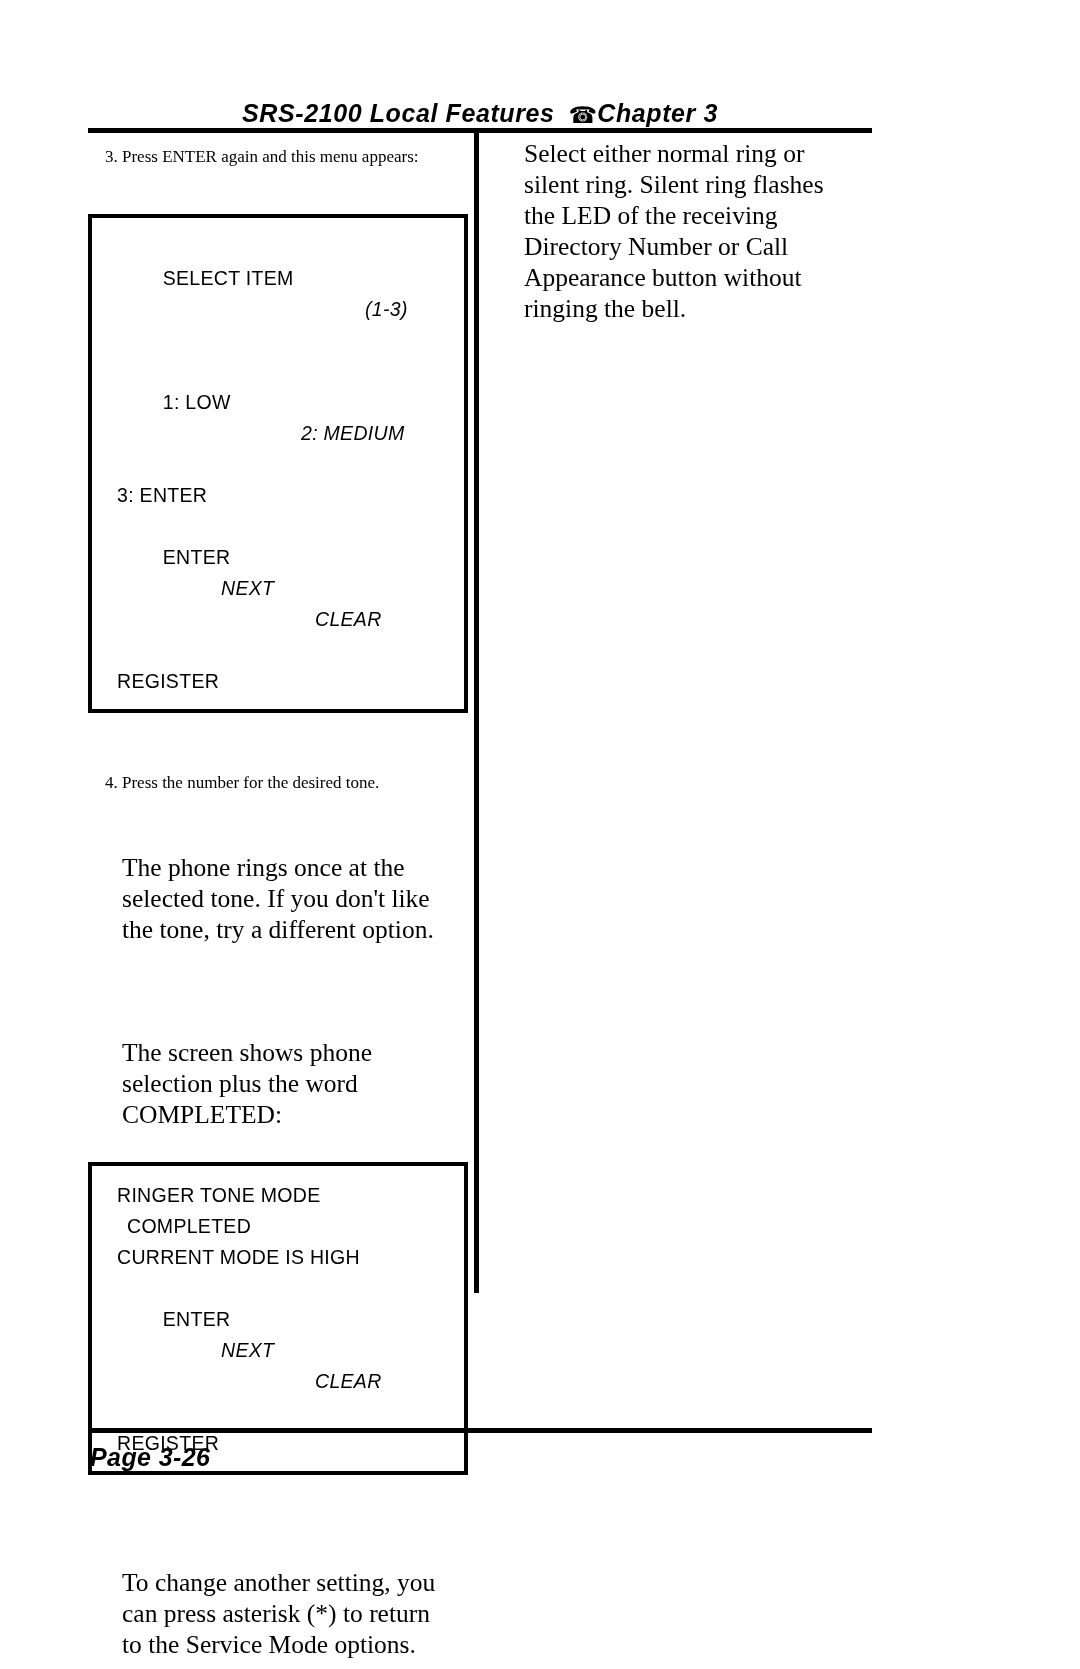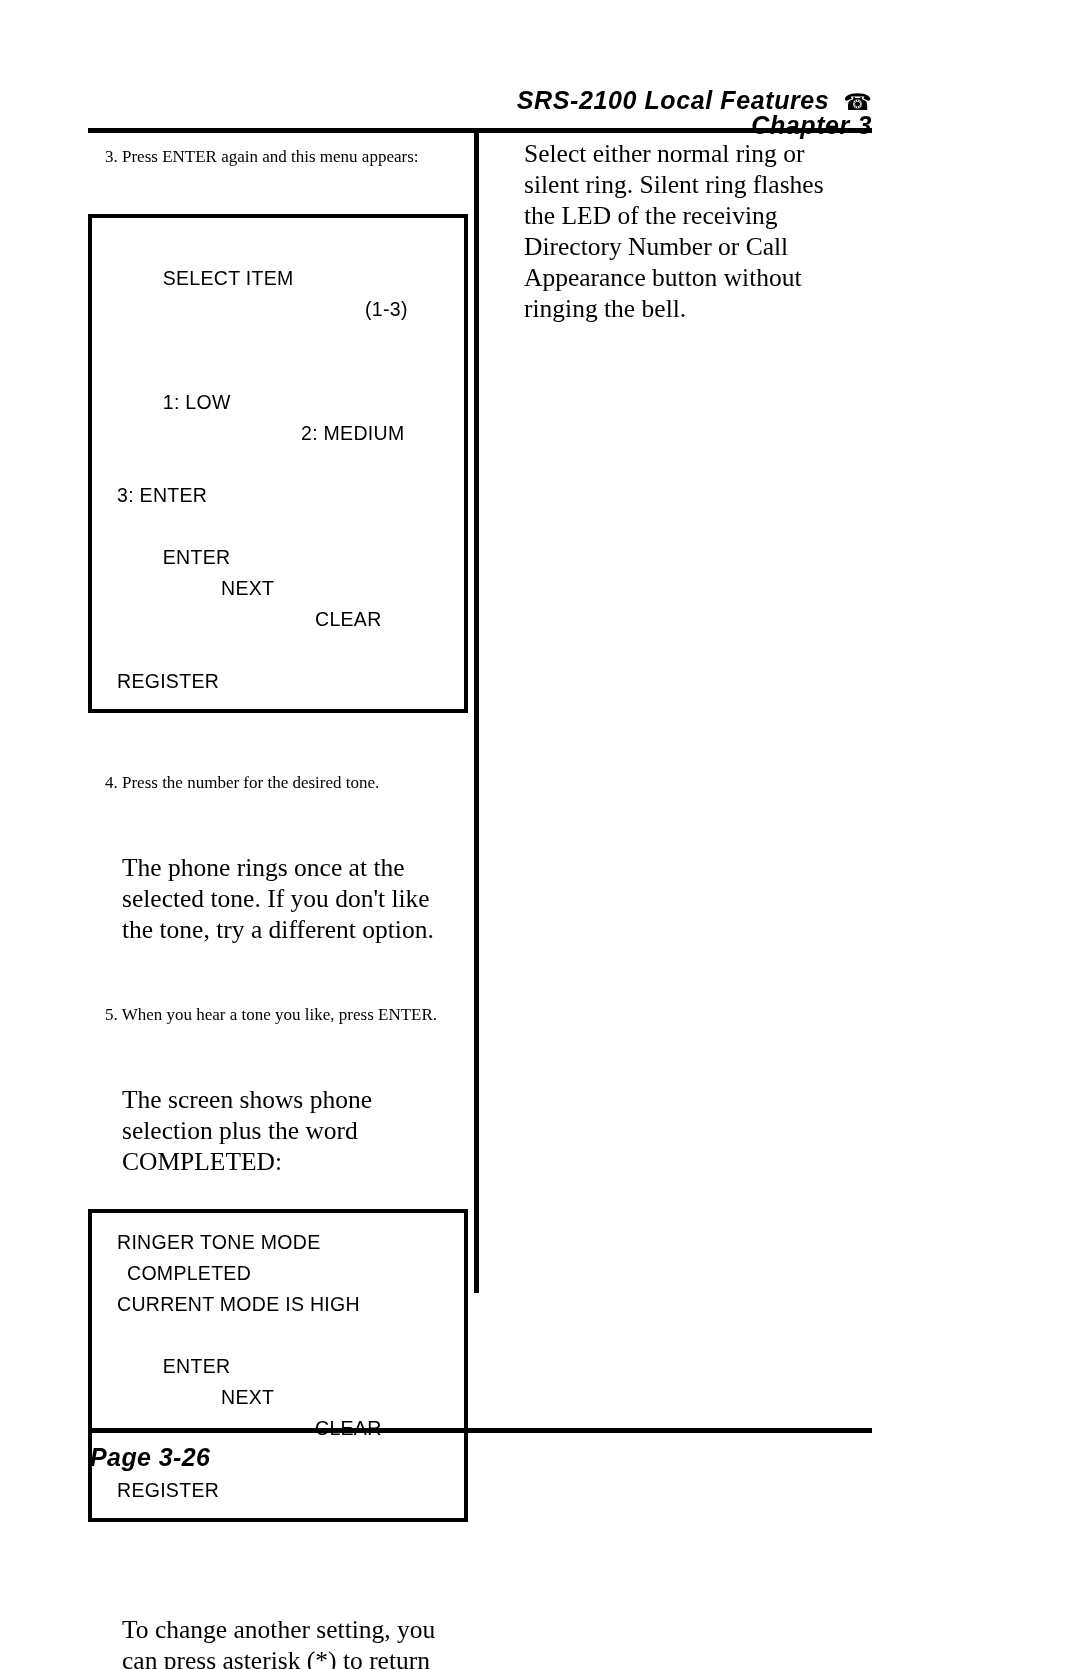--- a/index.html
+++ b/index.html
@@ -21,22 +21,21 @@
 
   
   .header {
     position: absolute;
     left: 88px;
     top: 88px;
     width: 784px;
     height: 38px;
     display: flex;
     align-items: flex-end;
-    justify-content: flex-start;
-    flex-direction: column;
+    justify-content: center;
   }
   .header-left {
     display: flex;
     align-items: baseline;
     gap: 14px;
   }
   .header-title,
   .header-chapter {
     font-family: "Liberation Sans", sans-serif;
     font-style: italic;
@@ -121,20 +120,21 @@
     letter-spacing: 0.3px;
     background: #ffffff;
   }
   .display-line {
     display: block;
     white-space: pre;
     position: relative;
   }
   .display-line .col2 {
     position: absolute;
+    font-style: italic;
   }
   .lcd-indent { padding-left: 10px; }
 
   
   .footer-rule {
     position: absolute;
     left: 88px;
     top: 1428px;
     width: 784px;
     height: 5px;
@@ -195,21 +195,20 @@
     <div class="gap-lg"></div>
 
     <p class="step">4. Press the number for the desired tone.</p>
 
     <div class="gap-md"></div>
 
     <p class="para indented">The phone rings once at the selected tone.  If you don't like the tone, try a different option.</p>
 
     <div class="gap-md"></div>
 
-    <p class="step">5. When you hear a tone you like, press ENTER.</p>
 
     <div class="gap-md"></div>
 
     <p class="para indented">The screen shows phone selection plus the word COMPLETED:</p>
 
     <div class="gap-sm"></div>
 
     <div class="display-box">
       <span class="display-line">RINGER TONE MODE</span>
       <span class="display-line lcd-indent">COMPLETED</span>

